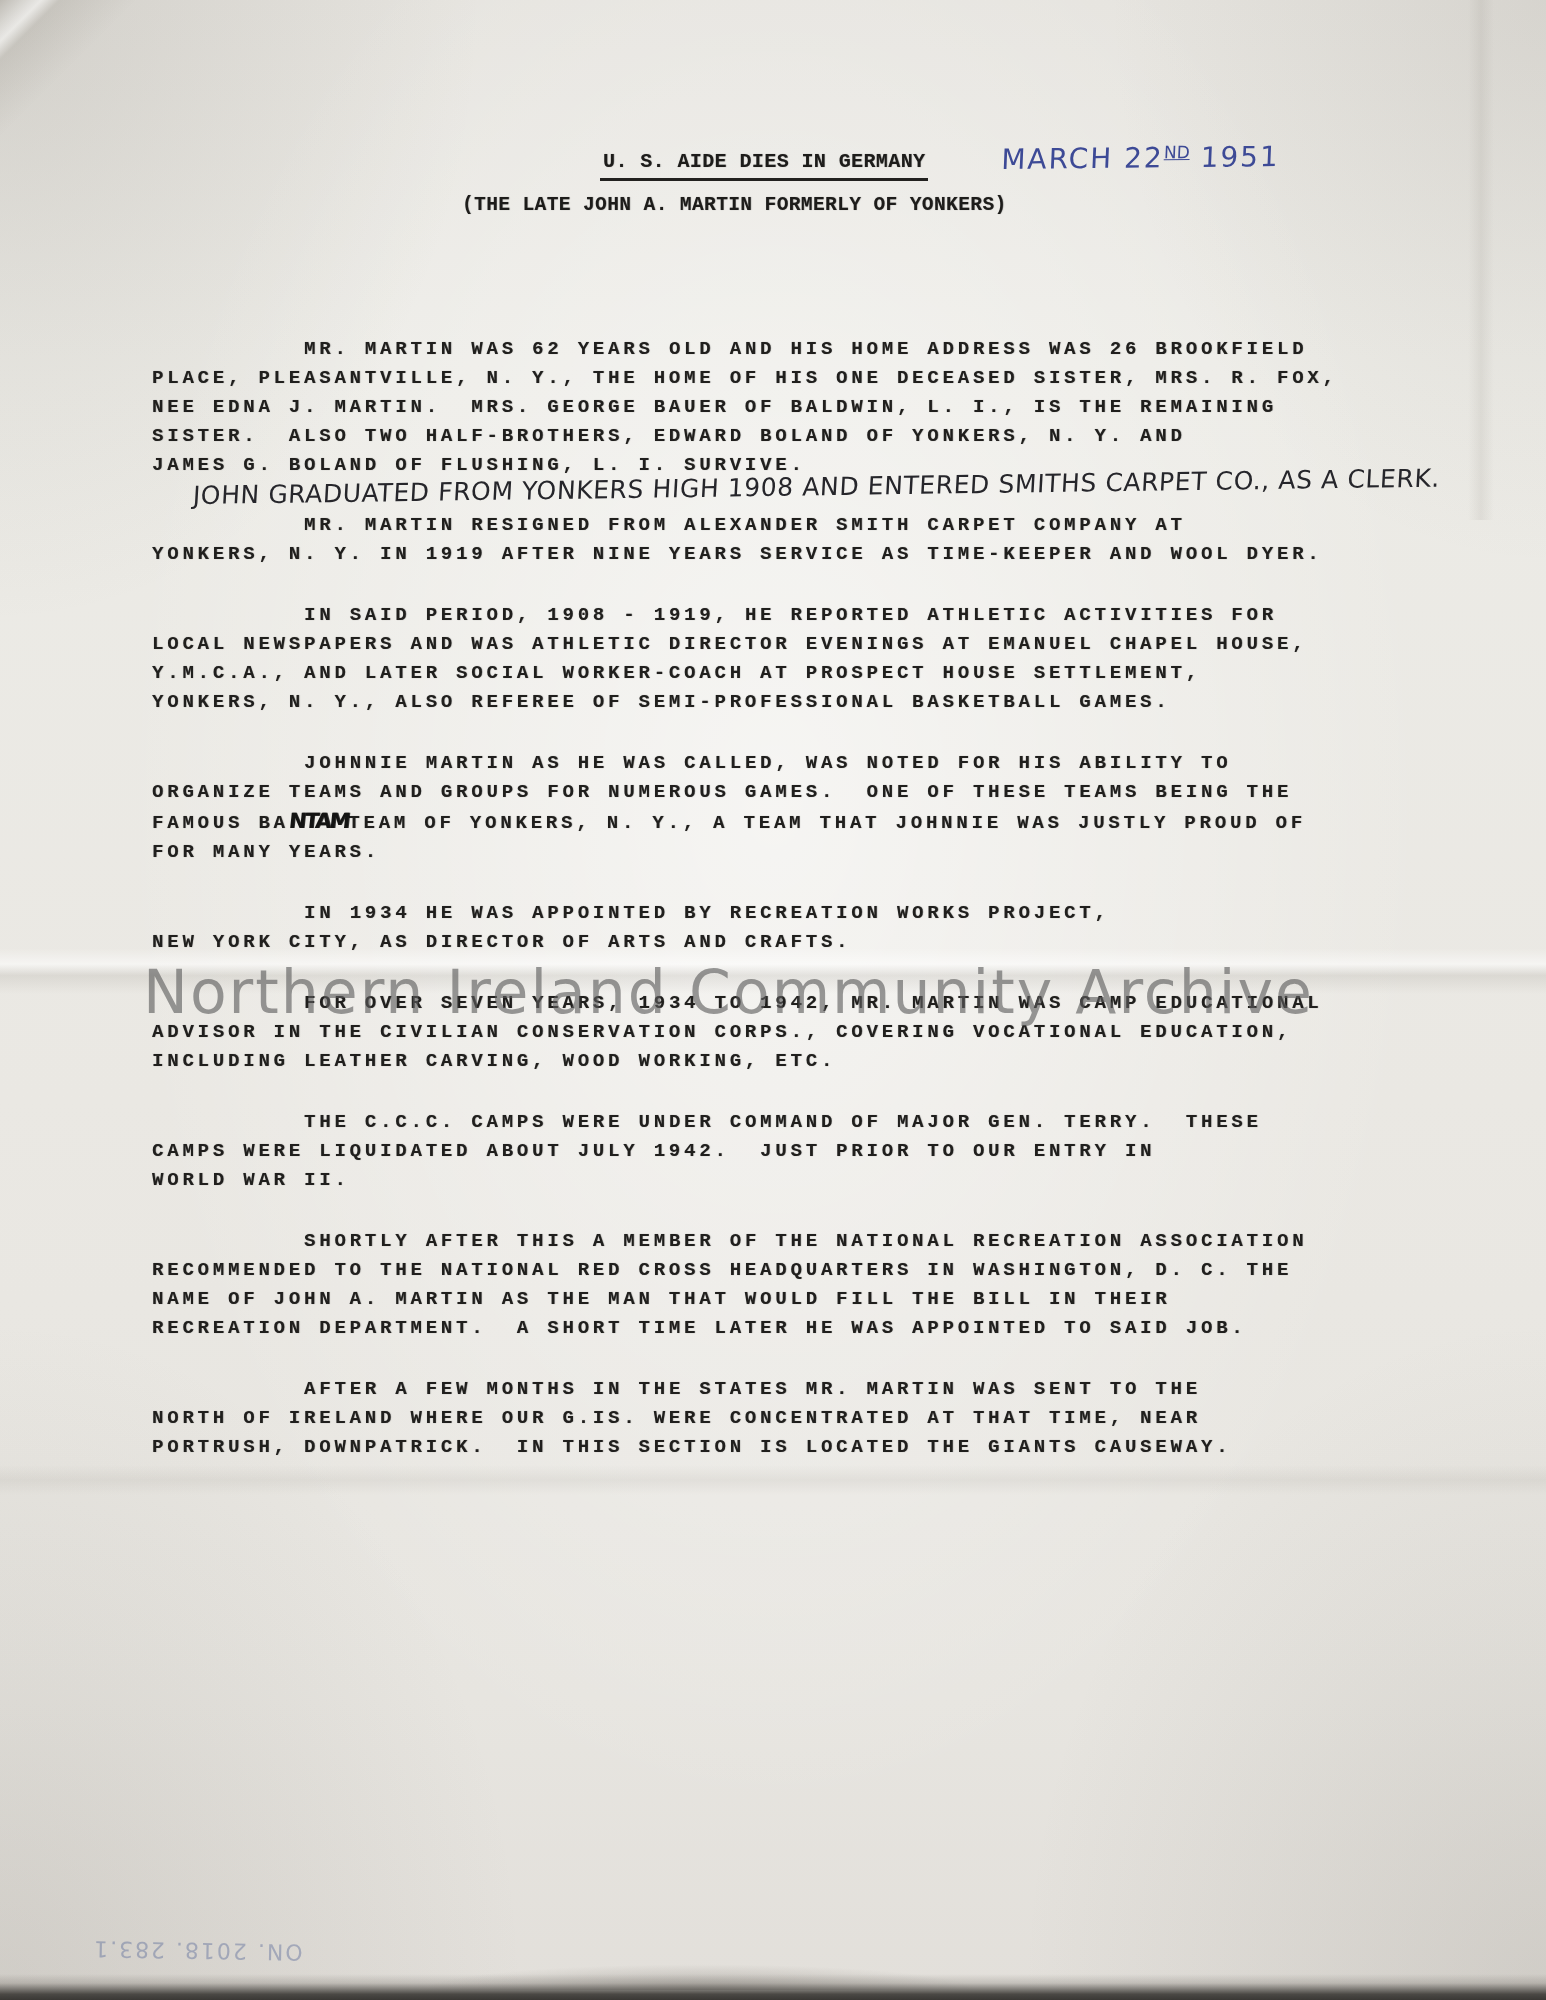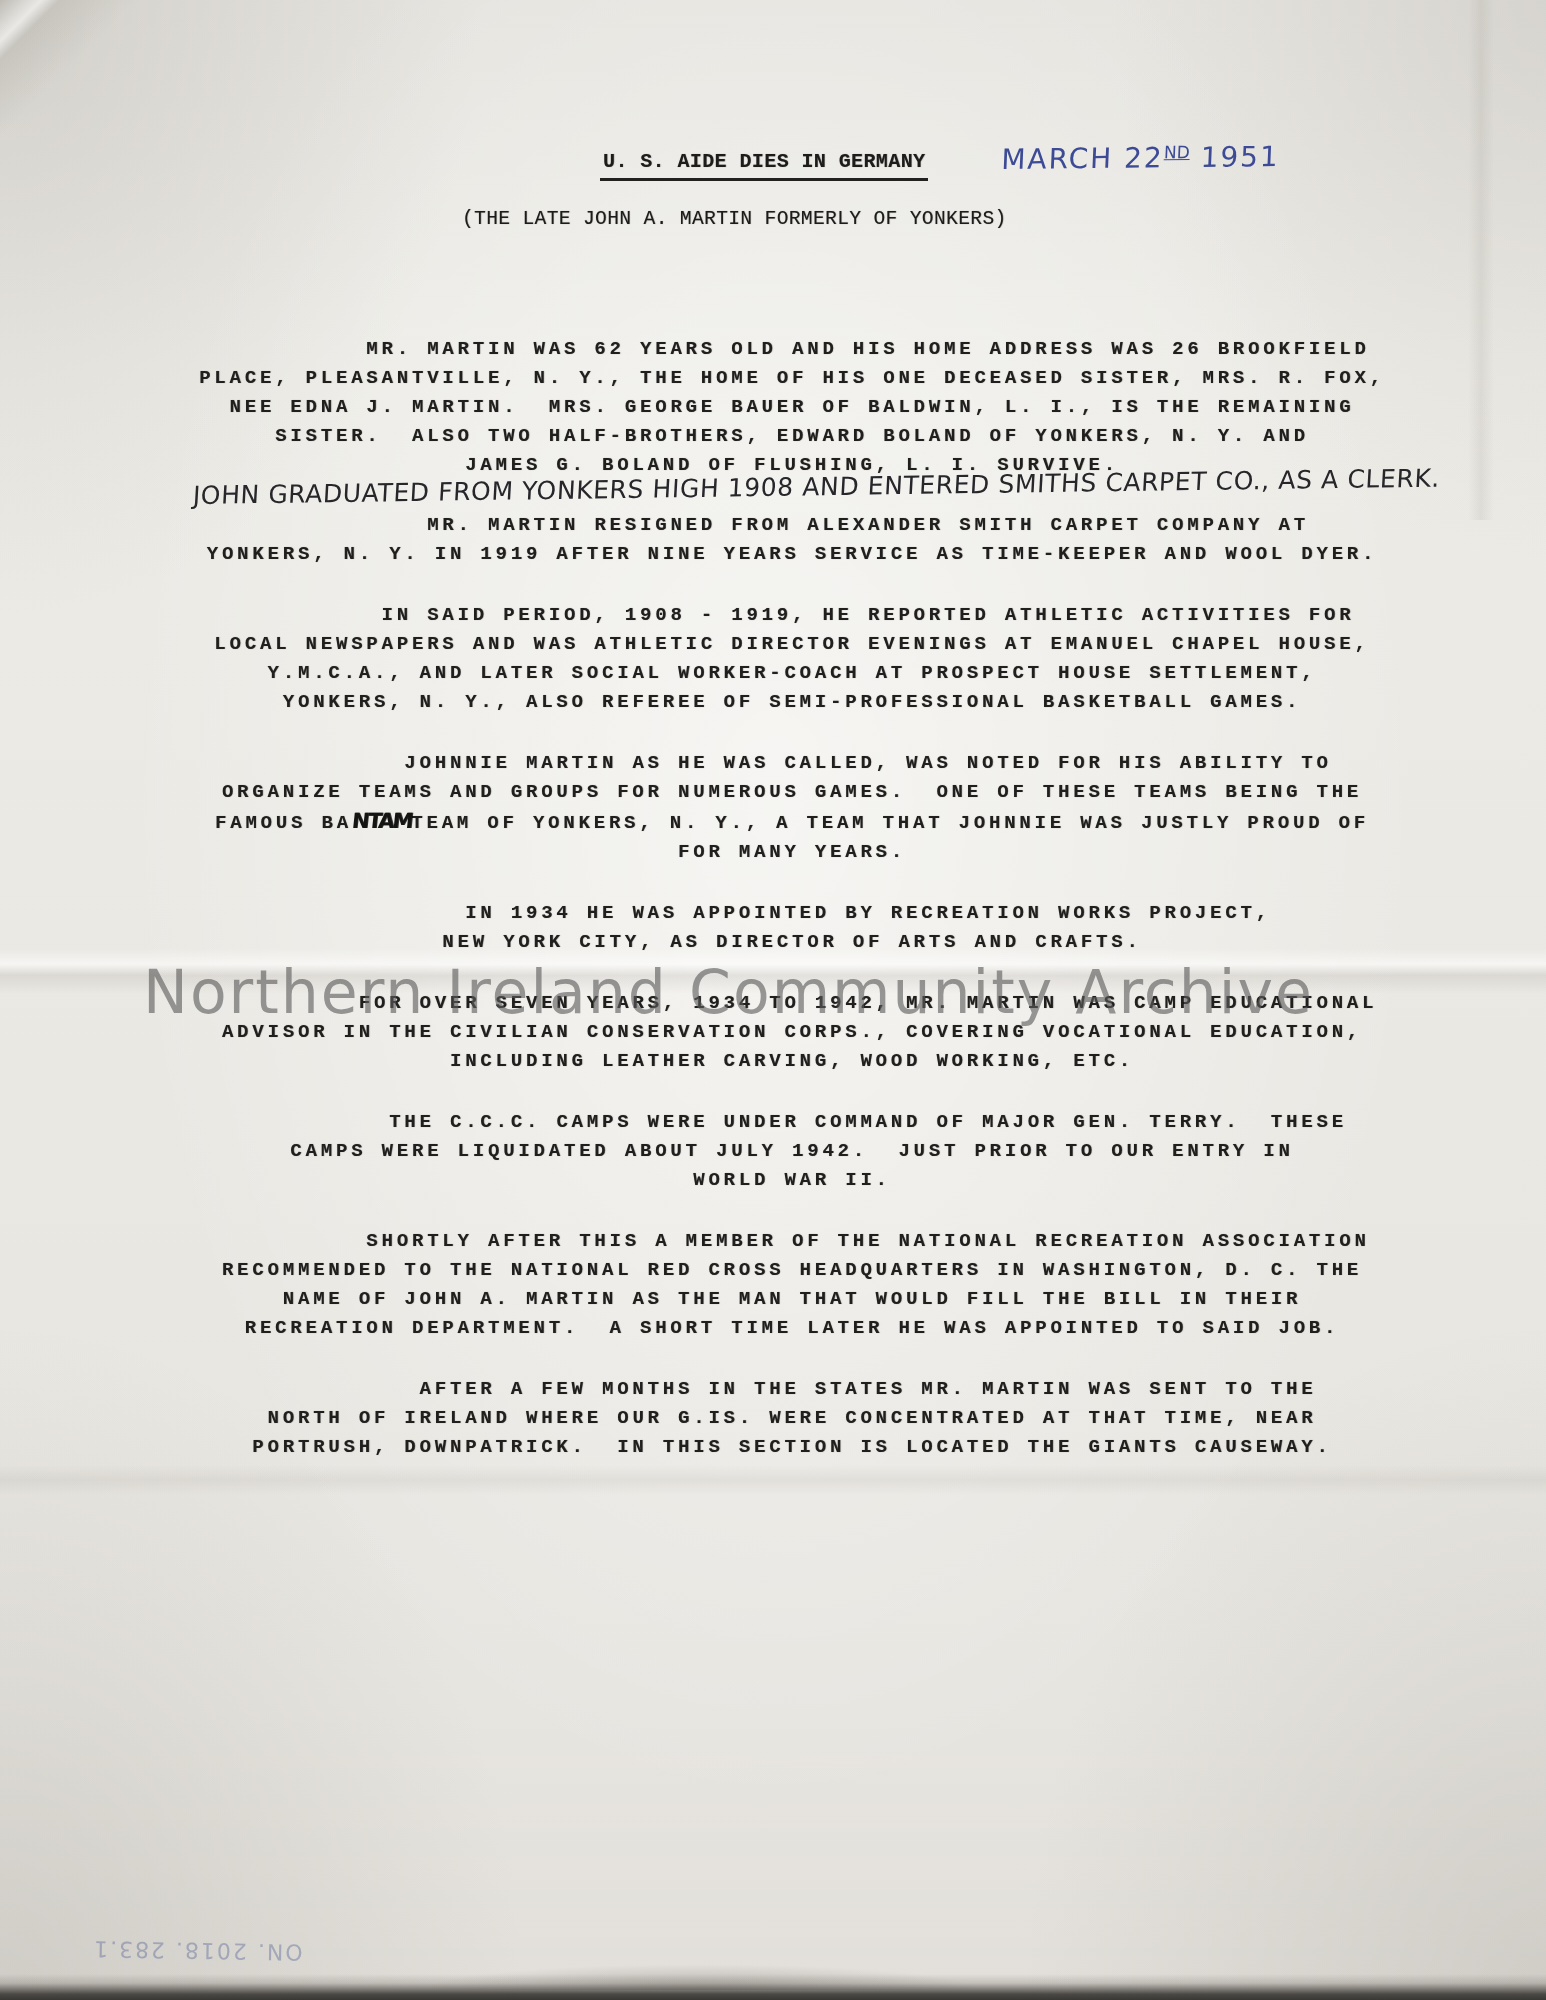--- a/index.html
+++ b/index.html
@@ -8,21 +8,20 @@
     width:1546px;height:2000px;
     overflow:hidden;
     background:
       radial-gradient(ellipse at 50% 40%, rgba(255,255,255,0.55) 0%, rgba(255,255,255,0) 60%),
       radial-gradient(ellipse at 0% 0%, rgba(120,115,105,0.18) 0%, rgba(120,115,105,0) 22%),
       radial-gradient(ellipse at 100% 0%, rgba(120,115,105,0.14) 0%, rgba(120,115,105,0) 20%),
       radial-gradient(ellipse at 100% 100%, rgba(110,105,95,0.16) 0%, rgba(110,105,95,0) 24%),
       radial-gradient(ellipse at 0% 100%, rgba(110,105,95,0.16) 0%, rgba(110,105,95,0) 24%),
       linear-gradient(180deg,#e6e4df 0%,#ecebe6 18%,#eae8e3 55%,#e7e5e0 85%,#e2dfda 100%);
     font-family:"Liberation Sans", sans-serif;
-    text-align:center;
   }
   
   .fold-topleft{
     position:absolute;left:0;top:0;width:230px;height:230px;
     background:linear-gradient(135deg, rgba(130,125,115,0.25) 0%, rgba(255,255,255,0.5) 9%, rgba(140,135,125,0.18) 13%, rgba(140,135,125,0) 30%);
     pointer-events:none;
   }
   .crease{position:absolute;left:0;width:100%;pointer-events:none;}
   .crease.h1{top:948px;height:46px;
     background:linear-gradient(180deg, rgba(255,255,255,0) 0%, rgba(255,255,255,0.55) 35%, rgba(125,120,110,0.14) 60%, rgba(255,255,255,0) 100%);}
@@ -52,23 +51,23 @@
   }
   .typed.tight{margin-bottom:0;}
   .doc-title{
     position:absolute;left:600px;top:150px;
     font-family:"Liberation Mono","DejaVu Sans Mono",monospace;
     font-size:20px;font-weight:700;letter-spacing:0.4px;color:#1d1c1a;
     border-bottom:3px solid #22211f;padding:0 3px 5px 3px;
     text-shadow:0.4px 0.4px 0.8px rgba(25,25,25,0.5);
   }
   .doc-subtitle{
-    position:absolute;left:462px;top:208px;
+    position:absolute;left:462px;top:194px;
     font-family:"Liberation Mono","DejaVu Sans Mono",monospace;
-    font-size:19.5px;font-weight:400;letter-spacing:0.4px;color:#1d1c1a;
+    font-size:19.5px;font-weight:700;letter-spacing:0.4px;color:#1d1c1a;
     text-shadow:0.4px 0.4px 0.8px rgba(25,25,25,0.5);
   }
 
   
   .hand{
     font-family:"DejaVu Sans",sans-serif;
     color:#26262b;
   }
   .hand-date{
     position:absolute;left:1002px;top:143px;

